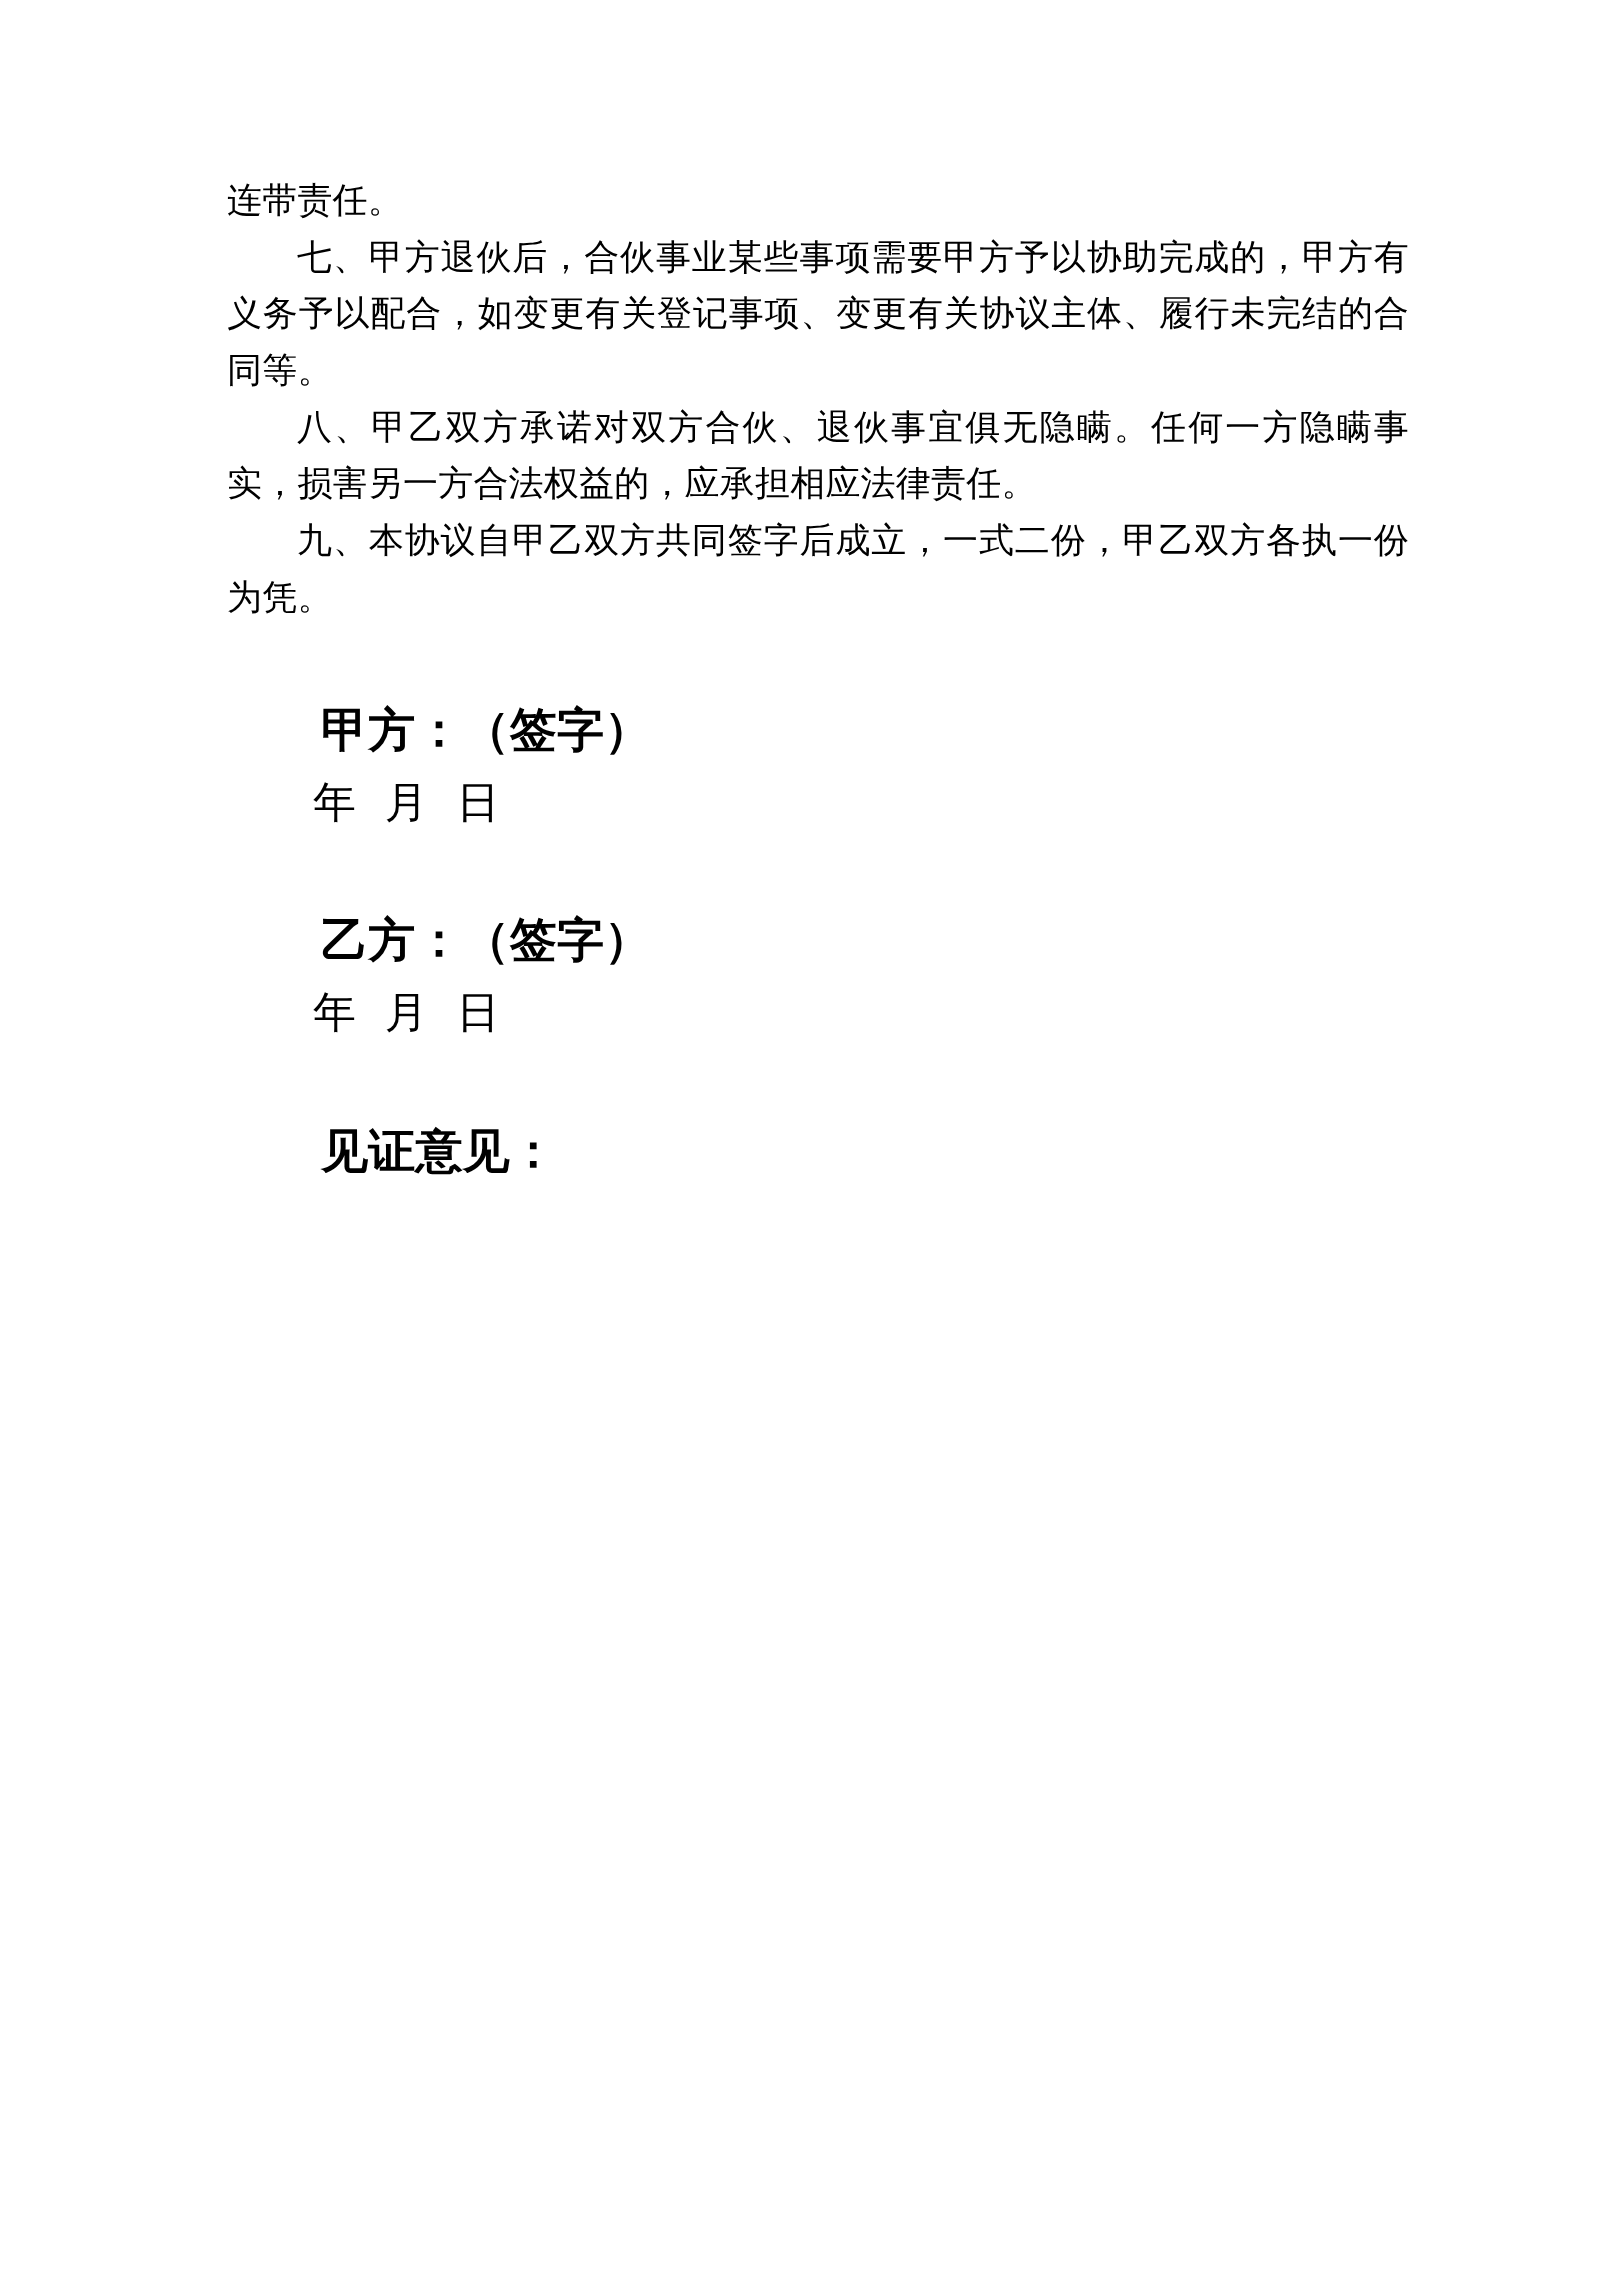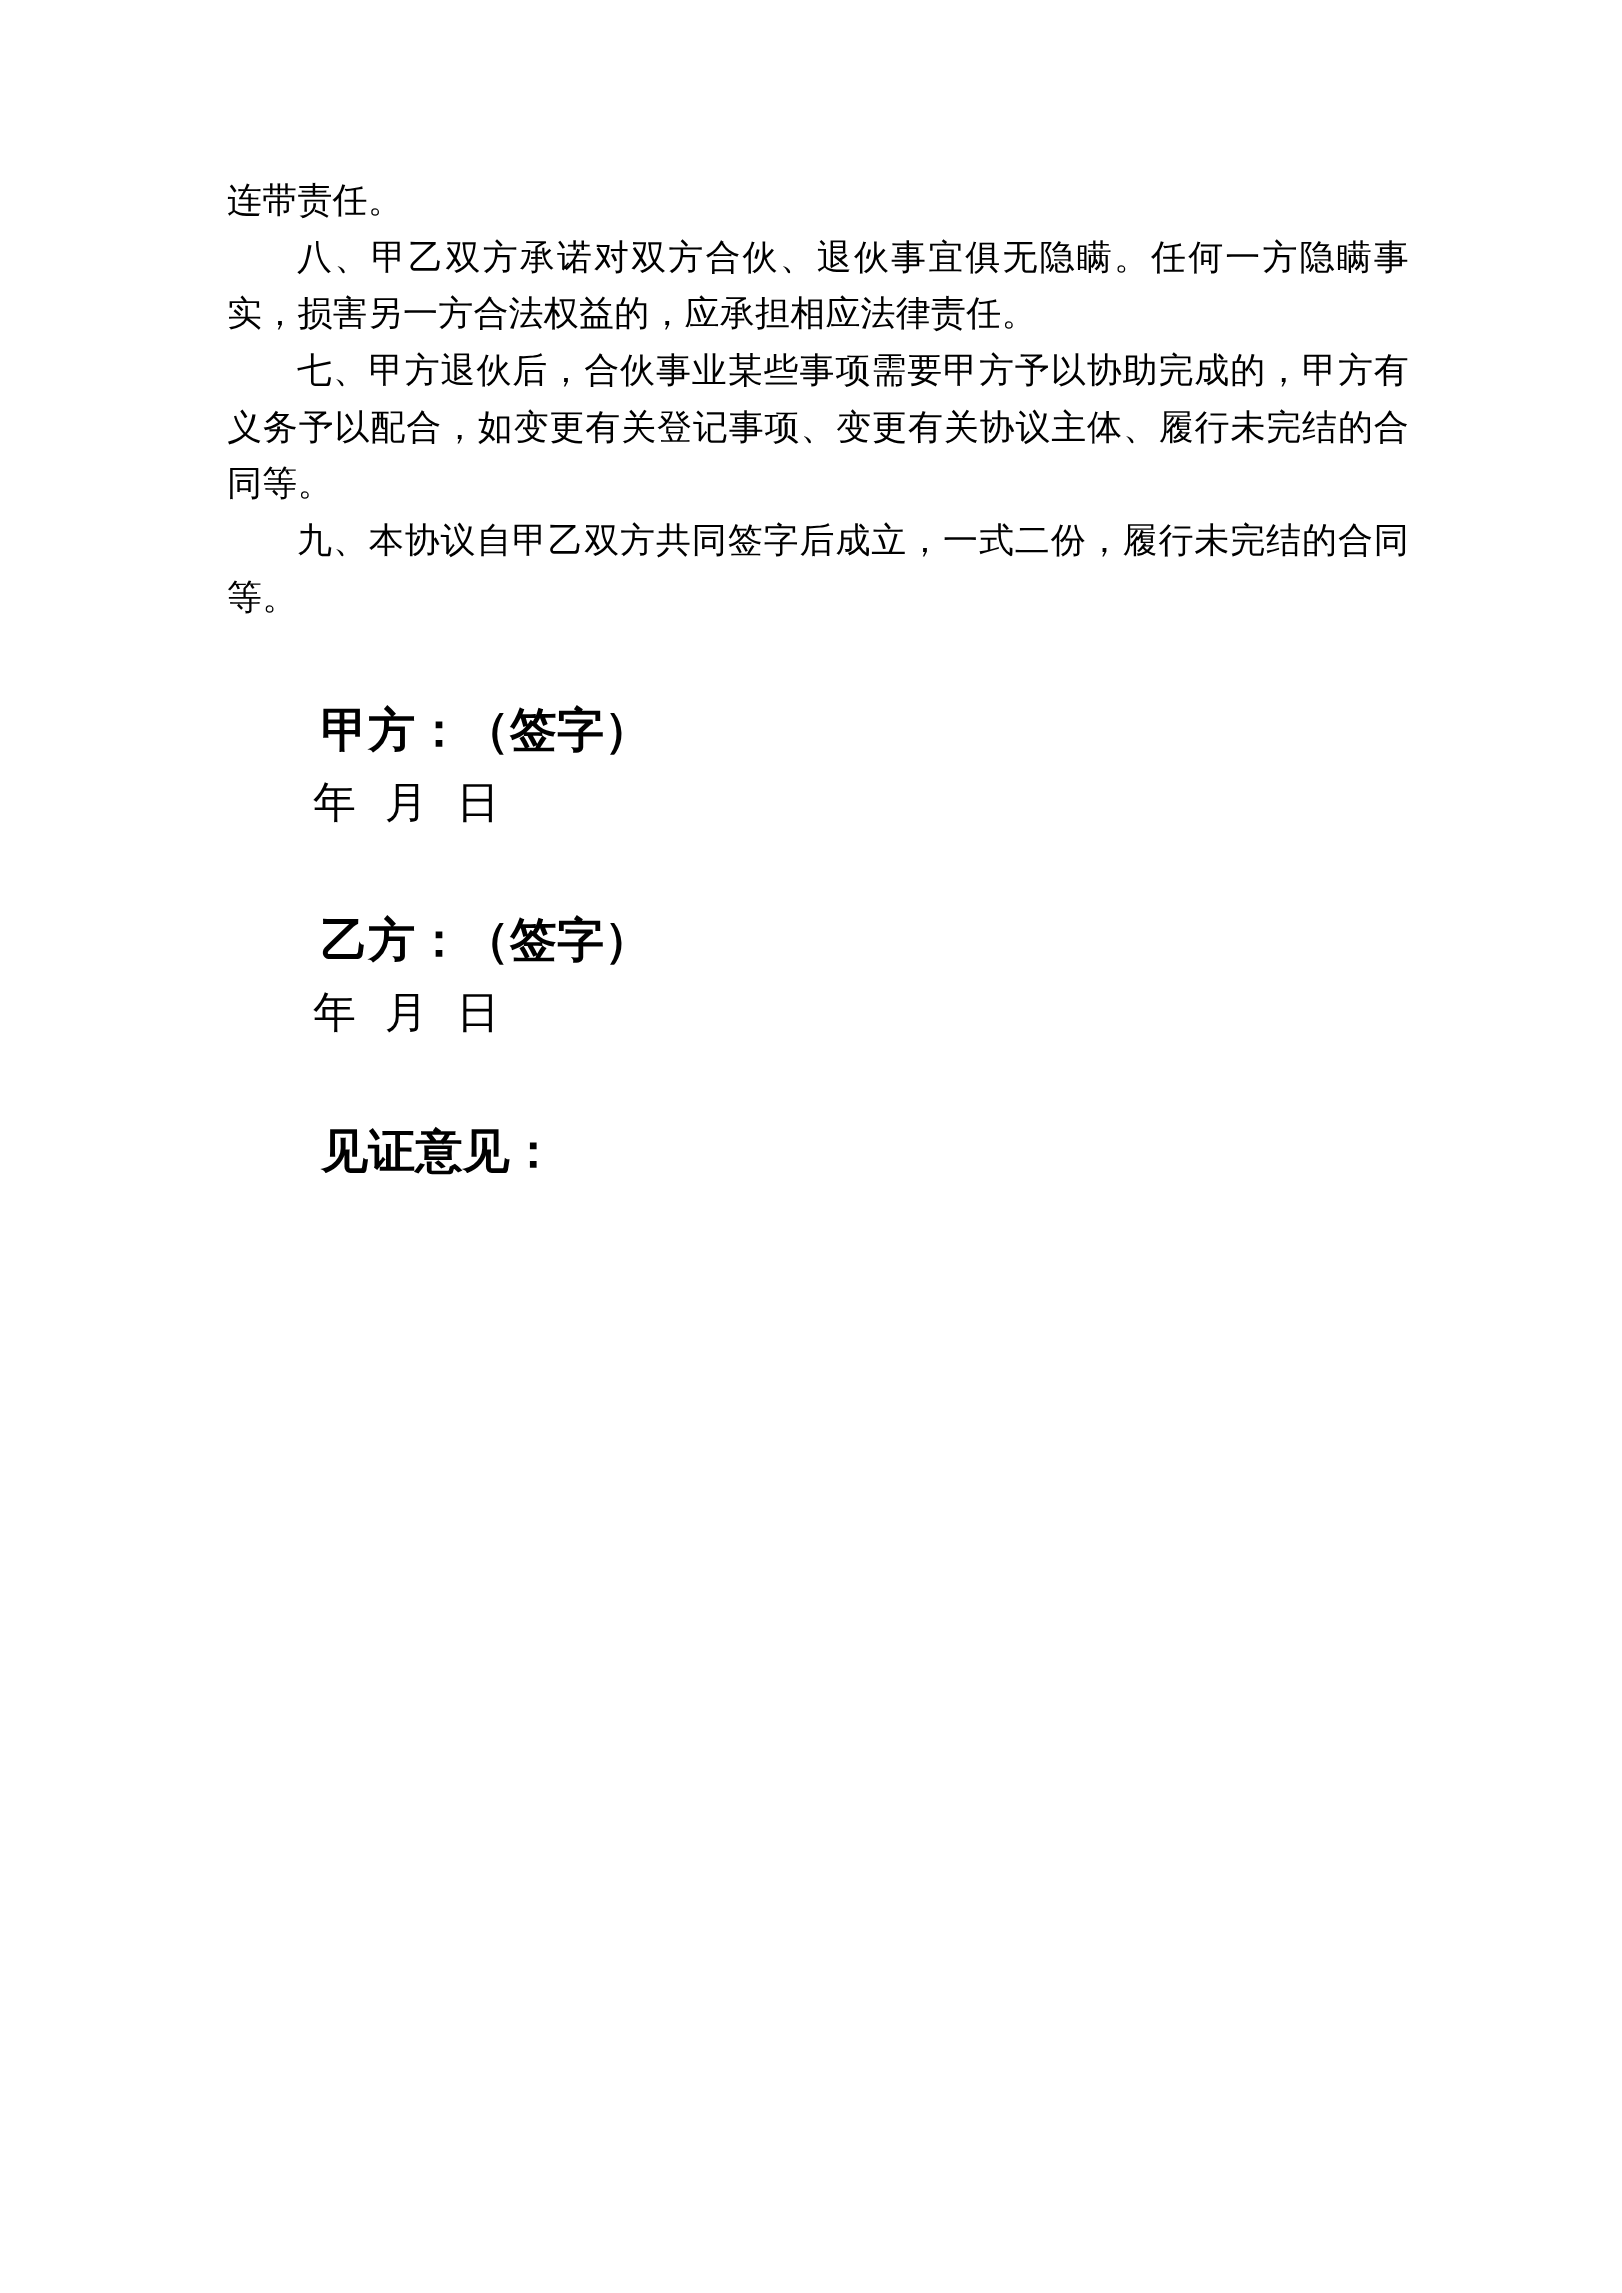--- a/index.html
+++ b/index.html
@@ -56,25 +56,25 @@
   }
 </style>
 </head>
 <body>
 
 <div class="page">
   <div class="doc-body">
 
     <p class="para">连带责任。</p>
 
+    <p class="para-indent">七、甲方退伙后，合伙事业某些事项需要甲方予以协助完成的，甲方有义务予以配合，如变更有关登记事项、变更有关协议主体、履行未完结的合同等。</p>
+
     <p class="para-indent">八、甲乙双方承诺对双方合伙、退伙事宜俱无隐瞒。任何一方隐瞒事实，损害另一方合法权益的，应承担相应法律责任。</p>
 
-    <p class="para-indent">七、甲方退伙后，合伙事业某些事项需要甲方予以协助完成的，甲方有义务予以配合，如变更有关登记事项、变更有关协议主体、履行未完结的合同等。</p>
-
-    <p class="para-indent">九、本协议自甲乙双方共同签字后成立，一式二份，履行未完结的合同等。</p>
+    <p class="para-indent">九、本协议自甲乙双方共同签字后成立，一式二份，甲乙双方各执一份为凭。</p>
 
     <div class="spacer-md"></div>
 
     <p class="sig-line">甲方：（签字）</p>
     <p class="sig-date">年  月  日</p>
 
     <div class="spacer-md"></div>
 
     <p class="sig-line">乙方：（签字）</p>
     <p class="sig-date">年  月  日</p>

